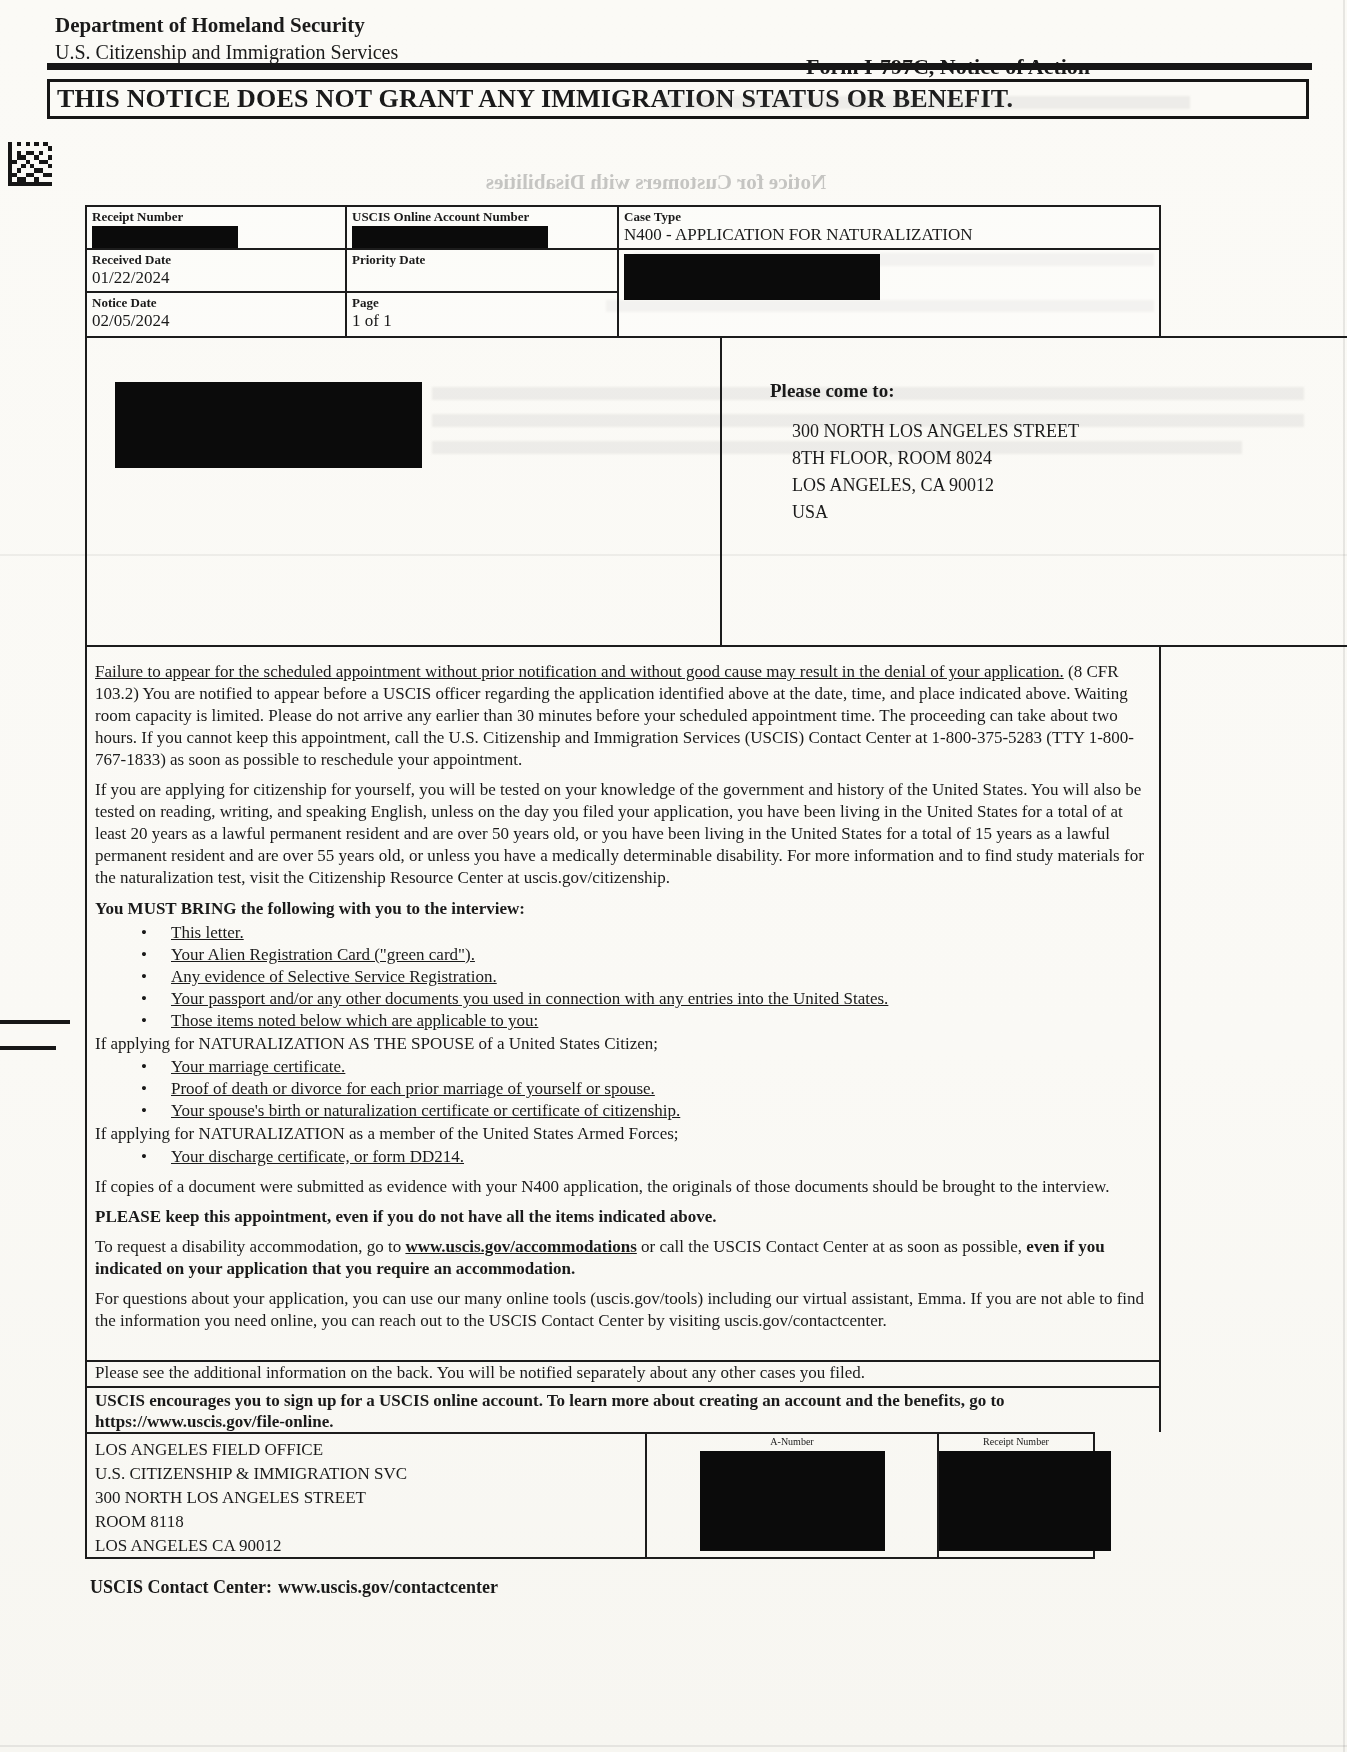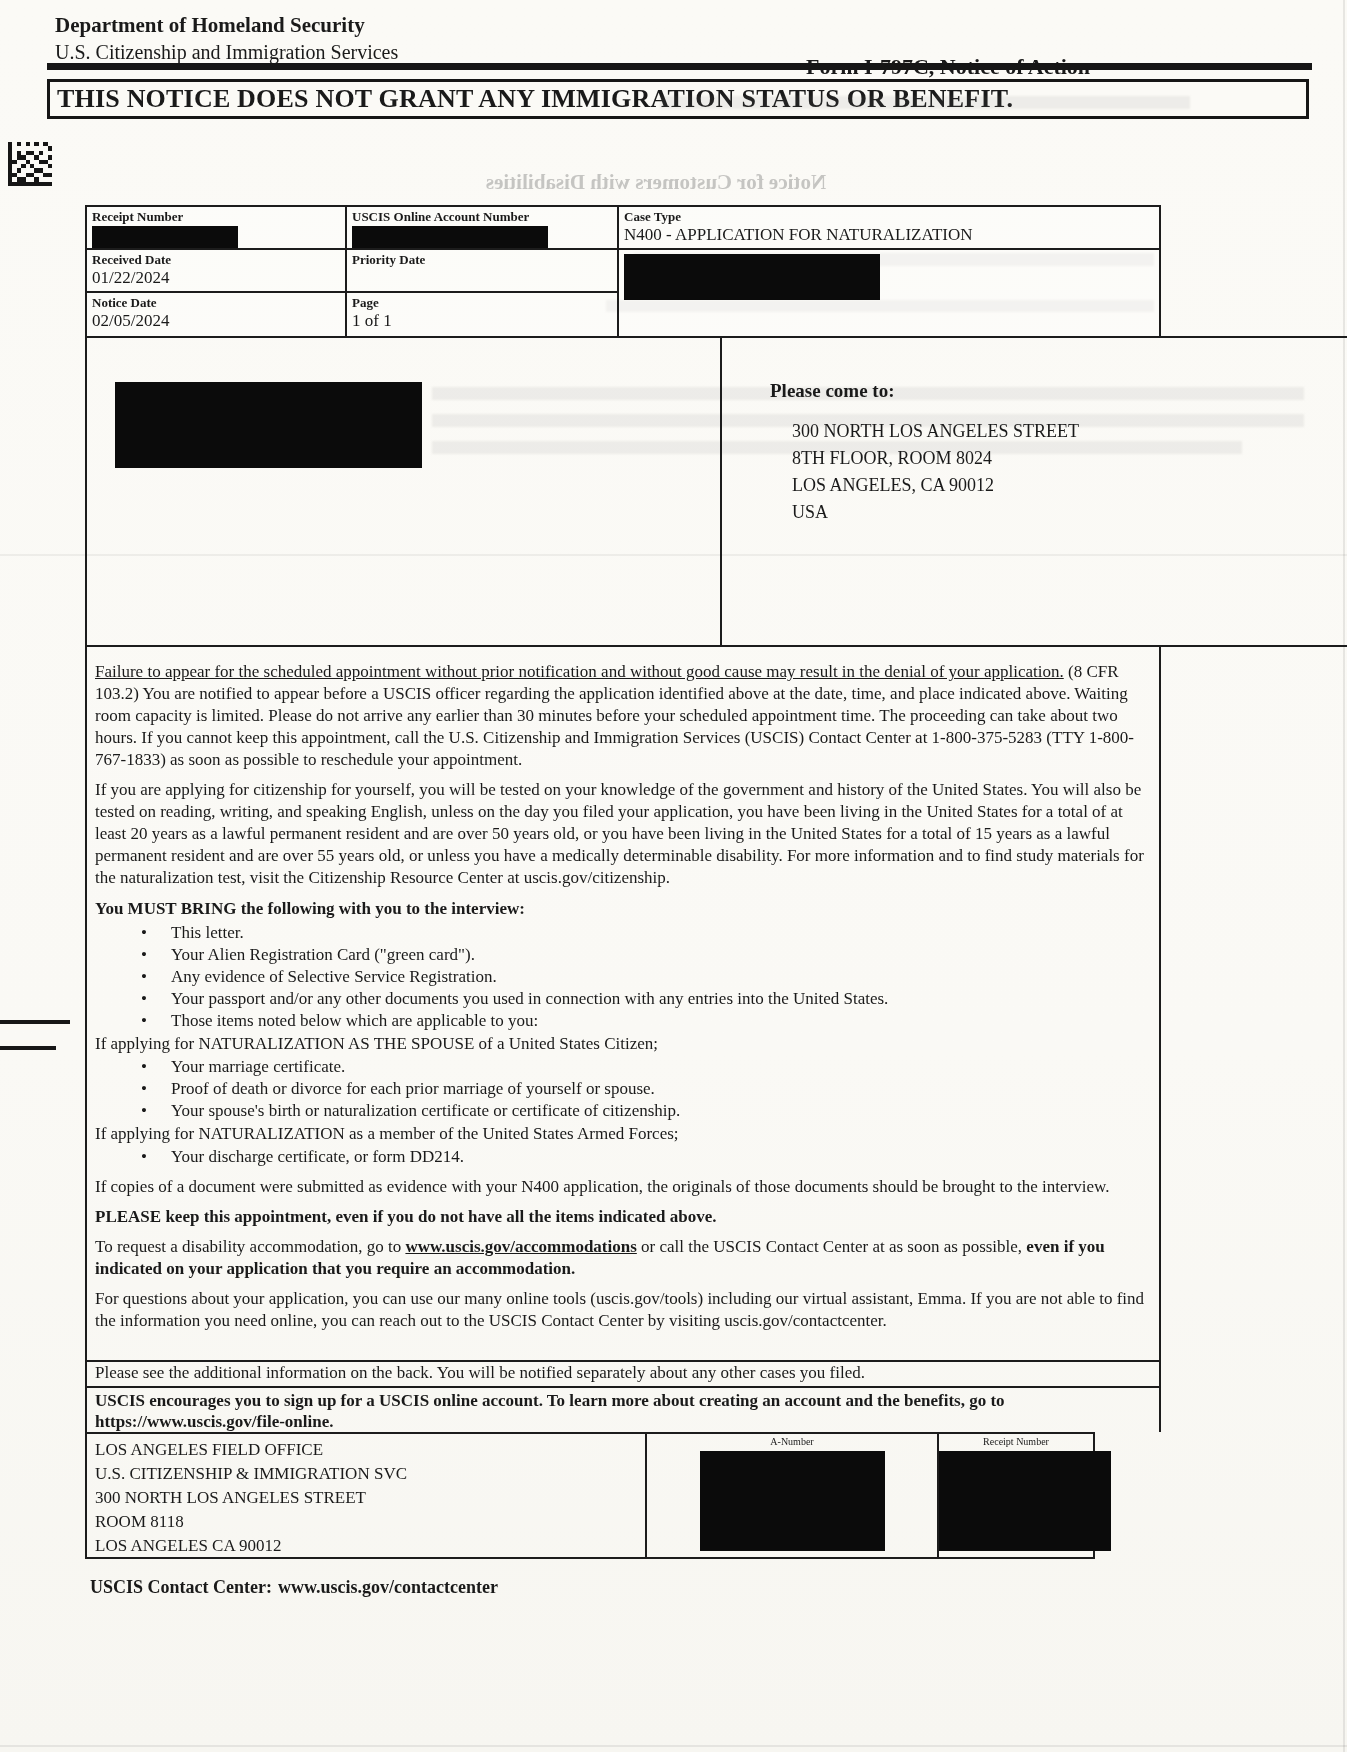--- a/index.html
+++ b/index.html
@@ -88,21 +88,21 @@
     border-left: 2px solid #1c1c1c; border-right: 2px solid #1c1c1c;
     padding: 6px 12px 0 8px; font-size: 17px; line-height: 22px; overflow: hidden;
   }
   .body-box p { margin: 8px 0; }
   .u { text-decoration: underline; }
   .b { font-weight: bold; }
   .bu { font-weight: bold; text-decoration: underline; }
   .must-heading { font-weight: bold; margin: 9px 0 2px 0; }
   .cond-line { margin: 1px 0; }
   .blist { list-style: none; margin: 1px 0; }
-  .blist li { position: relative; padding-left: 76px; line-height: 22px; }
+  .blist li { position: relative; padding-left: 76px; line-height: 22px; text-decoration: underline; }
   .blist li::before { content: "\2022"; position: absolute; left: 46px; }
 
   
   .footer-note {
     position: absolute; left: 85px; top: 1360px; width: 1076px; height: 14px;
     border: 2px solid #1c1c1c; border-bottom: none;
     font-size: 17px; padding: 1px 8px;
   }
   .footer-account {
     position: absolute; left: 85px; top: 1386px; width: 1076px; height: 46px;

